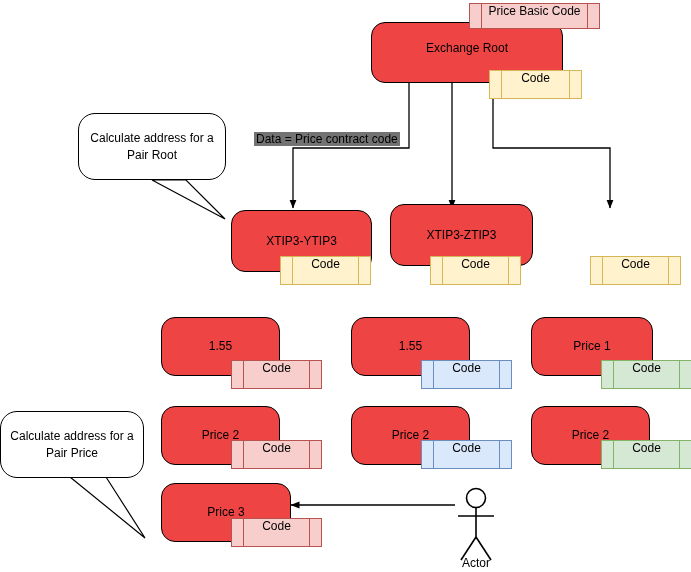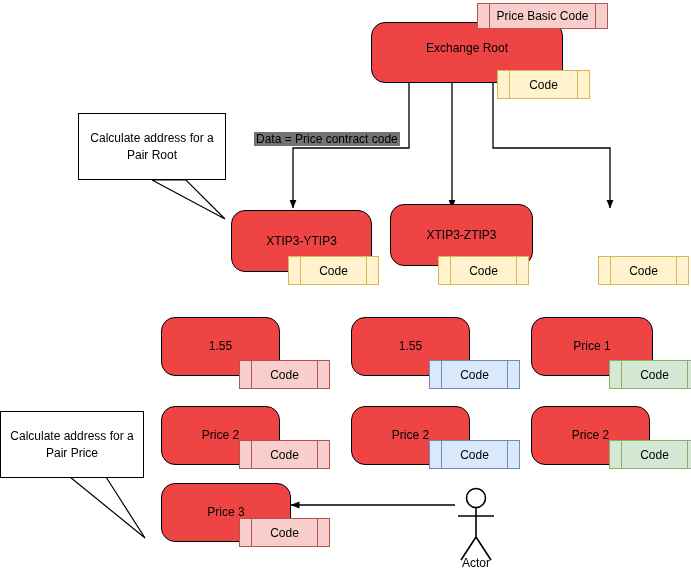--- a/index.html
+++ b/index.html
@@ -29,44 +29,43 @@
   .node {
     position: absolute;
     box-sizing: border-box;
     display: flex;
     align-items: center;
     justify-content: center;
     text-align: center;
     font-size: 12px;
     color: #000000;
     line-height: 1.25;
+    border-radius: 17px;
   }
   
   .rounded-box {
     border: 1.2px solid #000000;
     border-radius: 14px;
     background: #ef4444;
   }
   
   .rect-box {
     border: 1.2px solid #000000;
     background: #ffffff;
   }
   
   .code-bar {
     position: absolute;
     box-sizing: border-box;
     display: flex;
-    align-items: center;
     justify-content: center;
     font-size: 12px;
     color: #000000;
     border-width: 1.2px;
     border-style: solid;
-    margin-left: 8px;
   }
   .code-bar .rule {
     position: absolute;
     top: 0;
     bottom: 0;
     width: 0;
     border-left-width: 1.2px;
     border-left-style: solid;
     border-left-color: inherit;
   }

